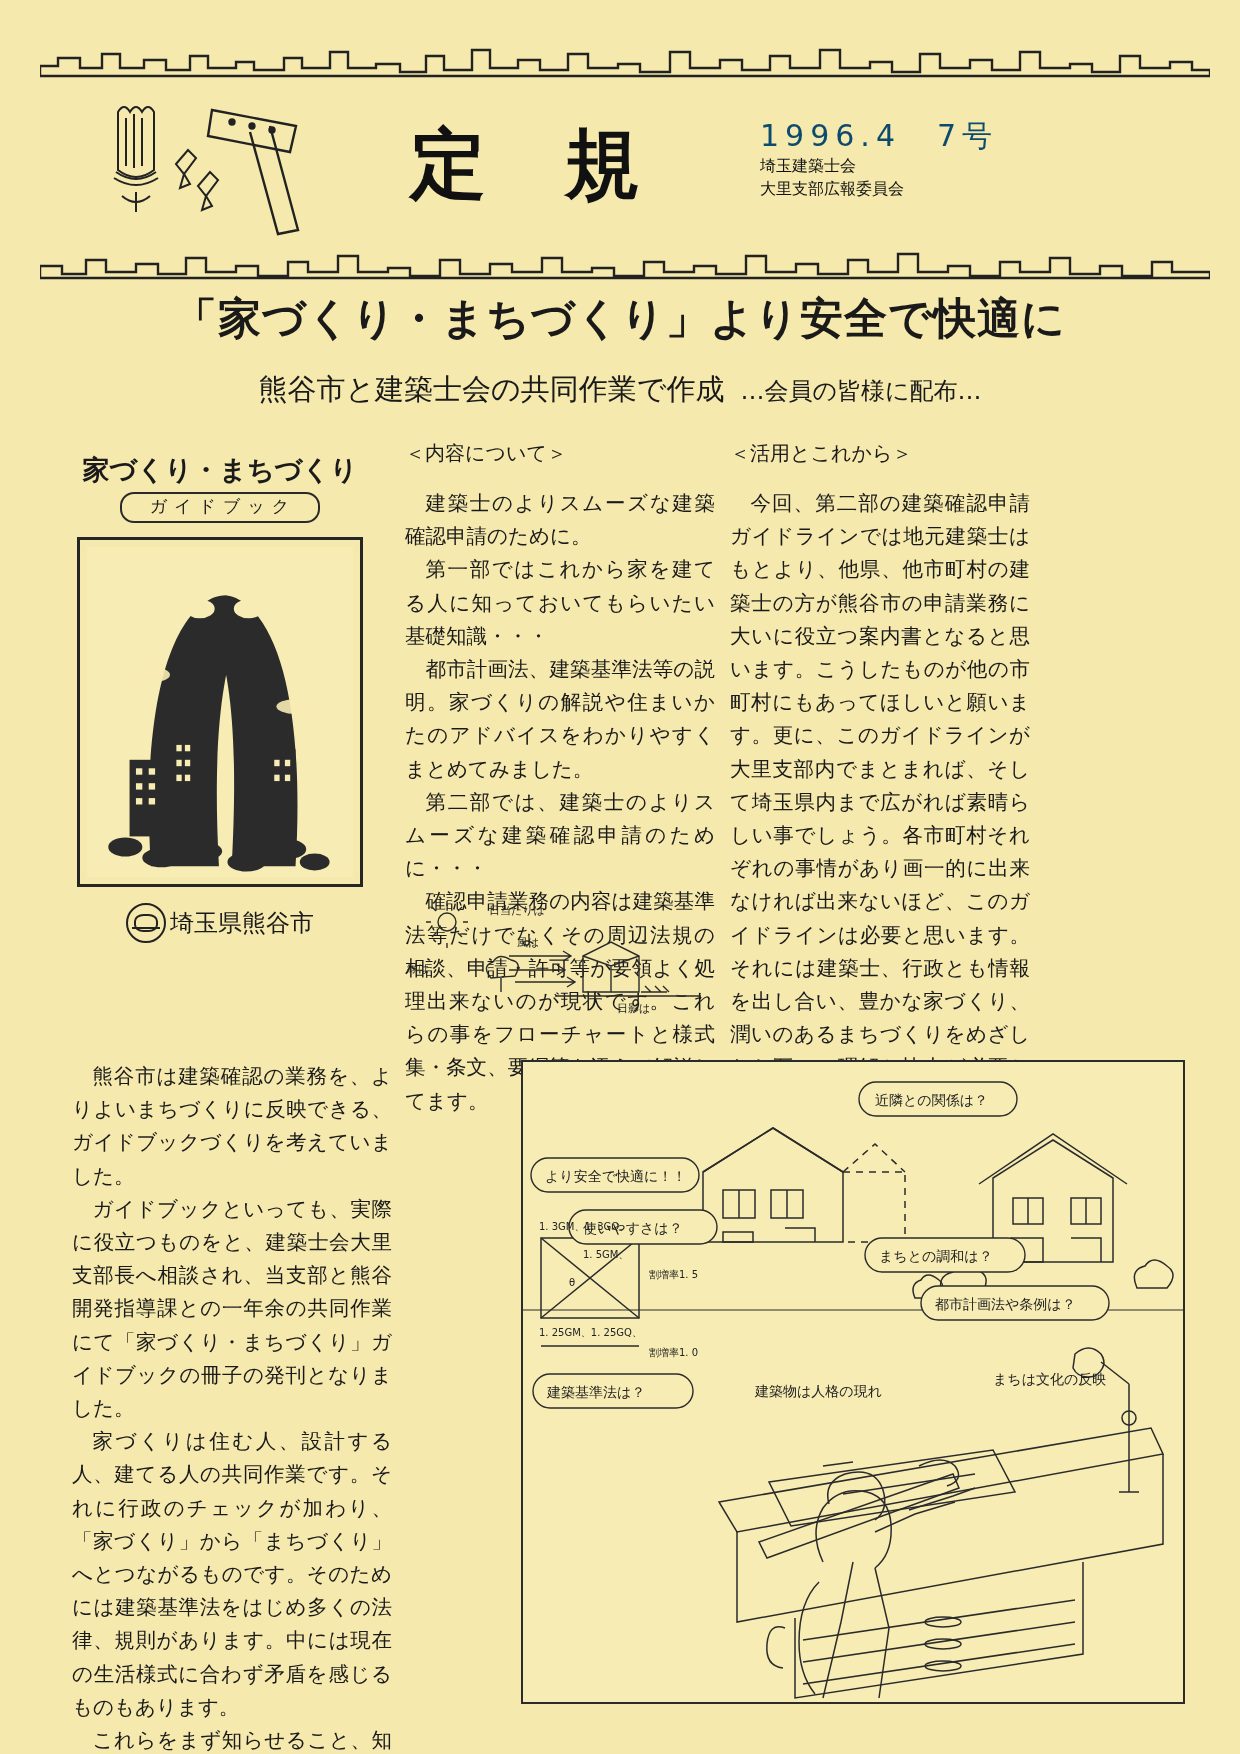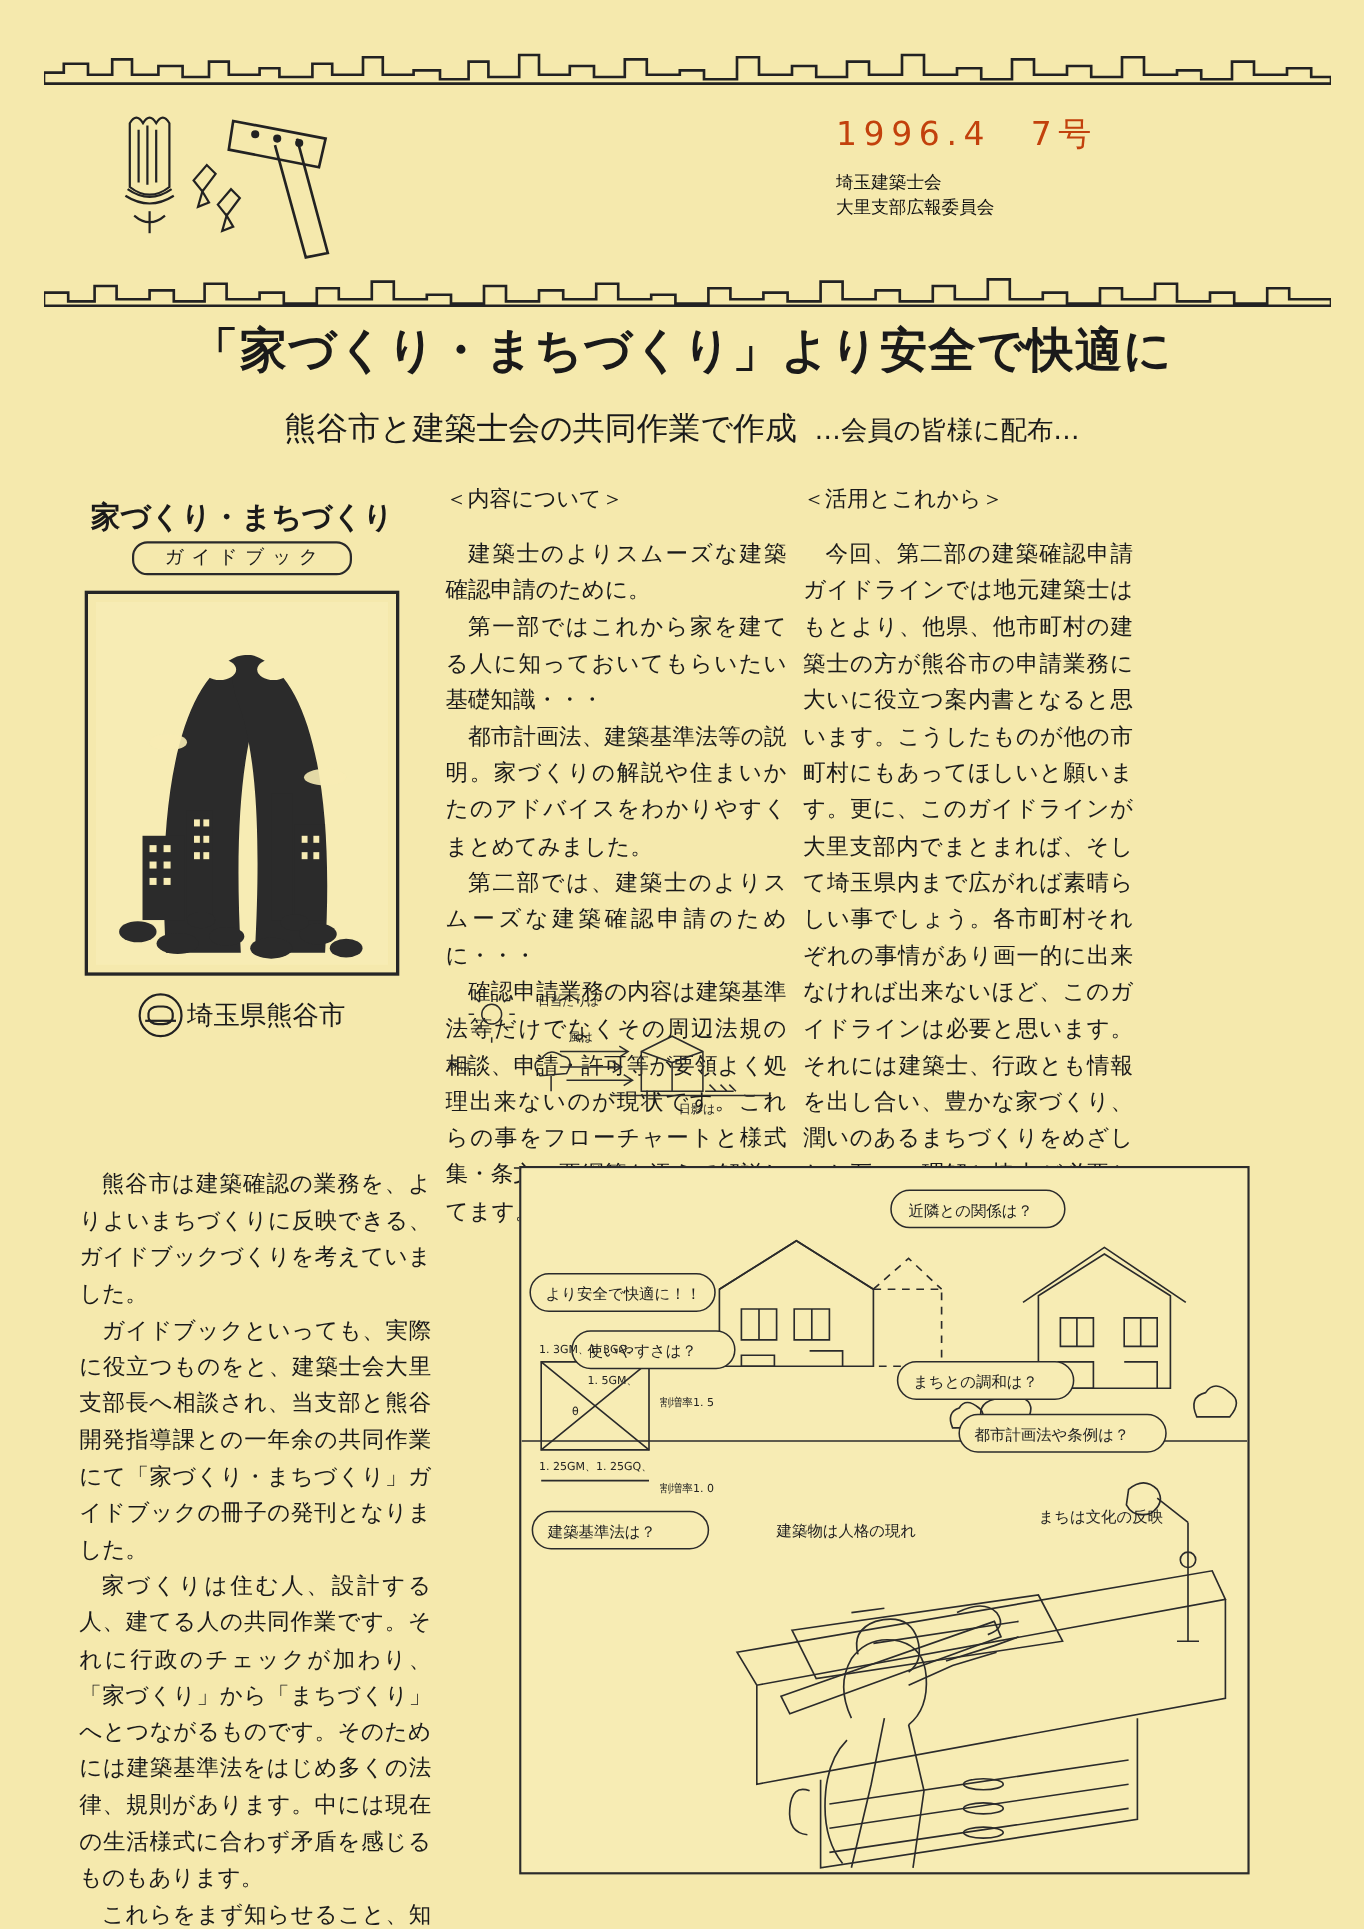--- a/index.html
+++ b/index.html
@@ -52,25 +52,25 @@
     top: 22px;
     font-family: "DejaVu Sans", sans-serif;
     font-weight: bold;
     font-size: 76px;
     letter-spacing: 26px;
     color: #111;
   }
   .issue-line {
     position: absolute;
     left: 720px;
-    top: 10px;
+    top: 24px;
     font-family: "DejaVu Sans", sans-serif;
     font-size: 30px;
     letter-spacing: 6px;
-    color: #c2410c;
+    color: #0c4a6e;
     white-space: nowrap;
   }
   .issue-org {
     position: absolute;
     left: 720px;
     top: 62px;
     font-family: "DejaVu Sans", sans-serif;
     font-size: 16px;
     line-height: 1.45;
     color: #111;
@@ -216,21 +216,21 @@
 
   
   .col-lower-left {
     position: absolute;
     left: 72px;
     top: 1060px;
     width: 320px;
   }
   .big-illo {
     position: absolute;
-    left: 472px;
+    left: 521px;
     top: 1060px;
     width: 660px;
     height: 640px;
     border: 2px solid #2b2b2b;
     background: #f7ecb4;
     overflow: hidden;
   }
   .big-illo svg { display:block; width:100%; height:100%; }
   svg text { font-family: "DejaVu Sans", sans-serif; }
 </style>
@@ -276,20 +276,21 @@
 
         <g fill="none" stroke="#222" stroke-width="2.4">
           <path d="M112 10 L196 26 L190 52 L108 36 Z"></path>
           <path d="M150 32 L178 134 L198 130 L170 26"></path>
           <circle cx="132" cy="22" r="2.5" fill="#222"></circle>
           <circle cx="152" cy="26" r="2.5" fill="#222"></circle>
           <circle cx="172" cy="30" r="2.5" fill="#222"></circle>
         </g>
       </svg>
     </div>
+    <div class="title-main">定 規</div>
     <div class="issue-line">1996.4　7号</div>
     <div class="issue-org">
       <div>埼玉建築士会</div>
       <div>大里支部広報委員会</div>
     </div>
   </div>
 
   <div class="skyline skyline-bottom">
     <svg viewBox="0 0 1170 30" preserveAspectRatio="none">
       <path d="M0 26 L0 14 L22 14 L22 22 L46 22 L46 8 L66 8 L66 20 L96 20 L96 12 L118 12 L118 22

